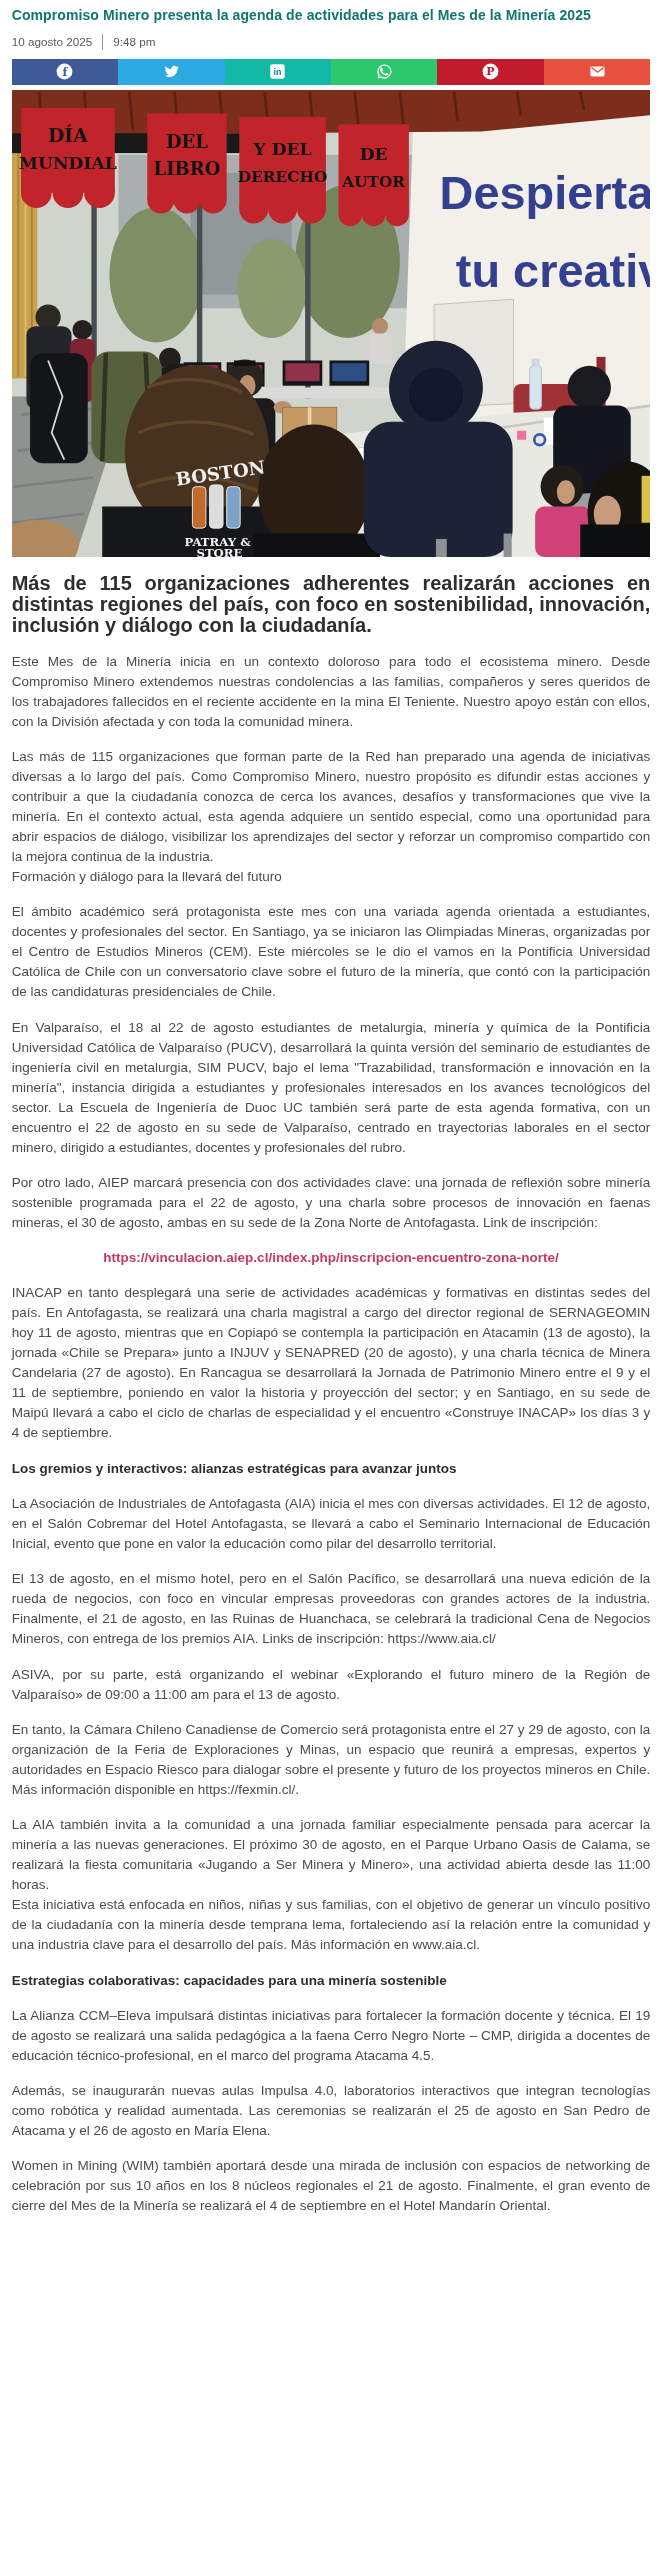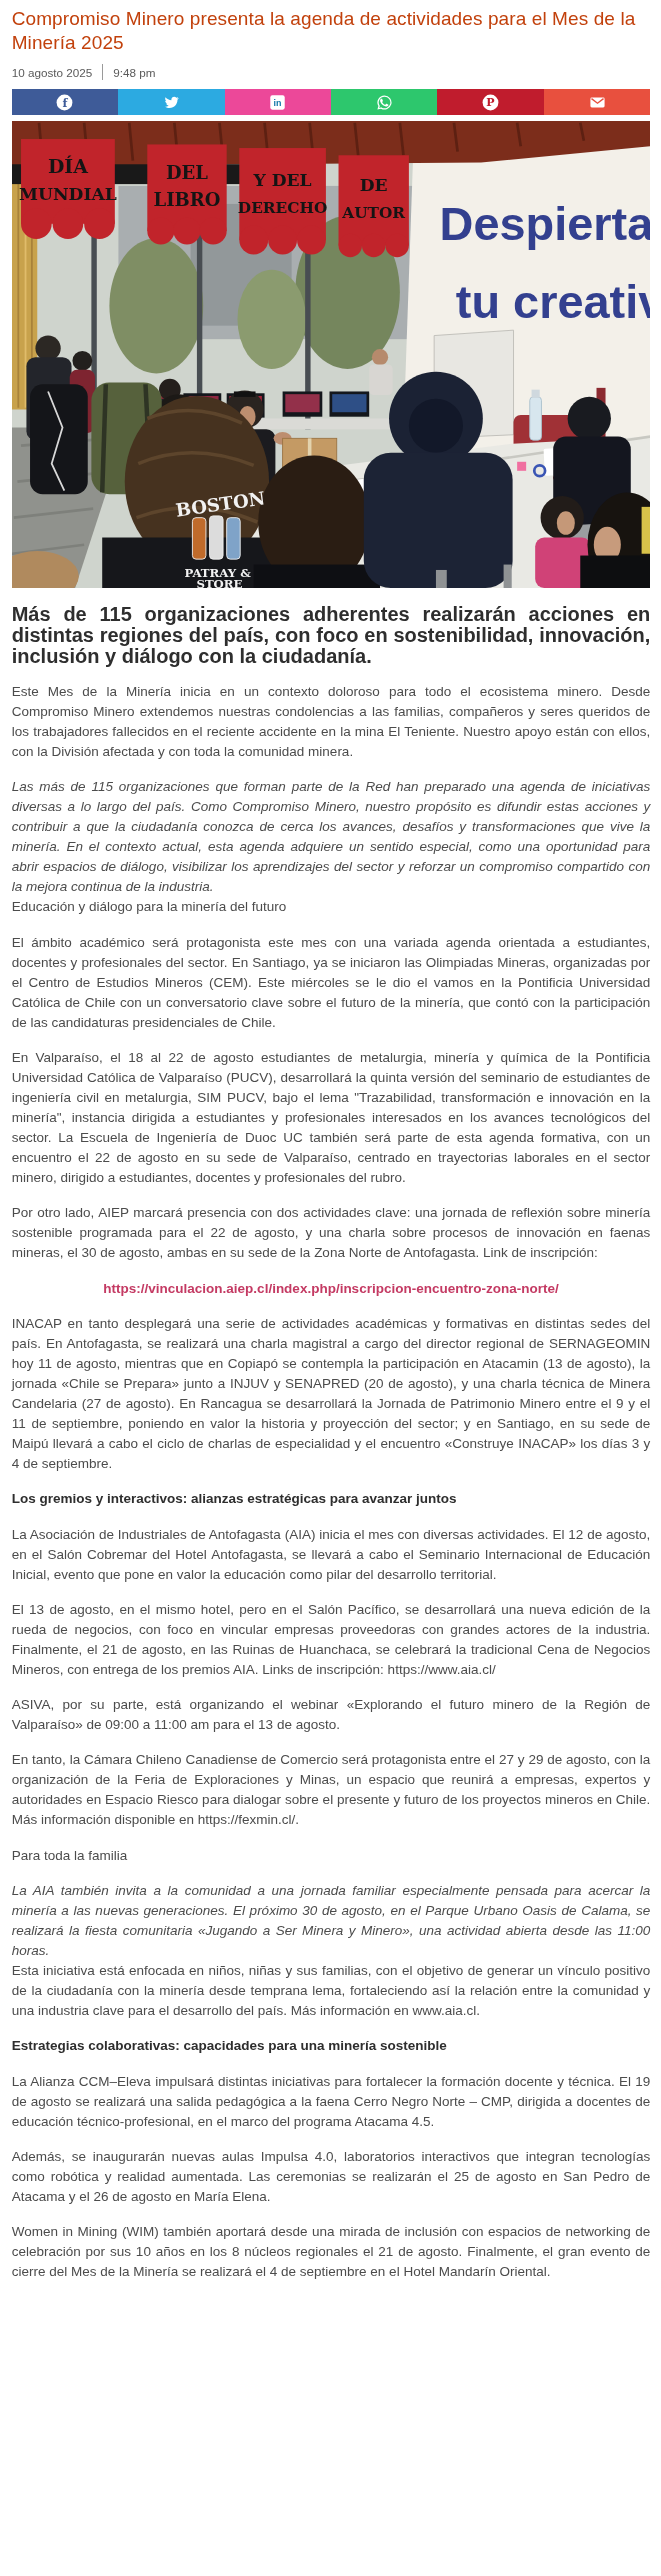--- a/index.html
+++ b/index.html
@@ -1,43 +1,43 @@
 <!DOCTYPE html>
 <html lang="es" style="font-size:14.4px"><head>
 <meta charset="utf-8">
 <style>
   html,body{margin:0;padding:0;background:#ffffff;}
   body{width:662px;font-family:"Liberation Sans",sans-serif;-webkit-font-smoothing:antialiased;}
   .container{padding:5.4px 11.7px 23.4px;}
 
-  .page-title{margin:1.8px 0 9px;font-size:19px;line-height:1.27;font-weight:400;color:#c2410c;letter-spacing:0.1px;}
+  .page-title{margin:1.8px 0 9px;font-size:14px;line-height:1.27;font-weight:700;color:#0f766e;letter-spacing:0.1px;}
 
   .meta{display:flex;align-items:center;gap:10px;color:#5a5a5a;font-size:11.7px;margin:0 0 9px;}
   .meta-divider{width:0.9px;height:16px;background:#9a9a9a;}
 
   .share-row{display:flex;height:26px;}
   .share-btn{flex:1;display:flex;align-items:center;justify-content:center;border:none;padding:0;cursor:pointer;}
   .share-btn svg{width:17px;height:17px;display:block;}
   .share-facebook{background:#3e5b98}.share-facebook .glyph{fill:#3e5b98}
   .share-twitter{background:#2caae1}
-  .share-linkedin{background:#ec4899}.share-linkedin .glyph{fill:#0e76a8}
+  .share-linkedin{background:#14b8a6}.share-linkedin .glyph{fill:#0e76a8}
   .share-whatsapp{background:#2dc76d}
   .share-pinterest{background:#c01c2d}.share-pinterest .glyph{fill:#c01c2d}
   .share-email{background:#e8503e}.share-email .glyph-stroke{stroke:#e8503e}
 
   .photo{margin-top:5.4px;height:467px;overflow:hidden;background:#cfd4cd;}
   .photo svg{display:block;width:100%;height:100%;}
   .banner-word{font-family:"DejaVu Serif",serif;font-weight:bold;fill:#141414;text-anchor:middle;}
   .wall-word{font-family:"Liberation Sans",sans-serif;font-weight:bold;fill:#33408f;}
   .shirt-word{font-family:"DejaVu Serif",serif;font-weight:bold;fill:#f2f2f2;text-anchor:middle;}
 
   .article{margin-top:16px;color:#4c4c4c;font-size:13.5px;line-height:20px;text-align:justify;}
   .lead{font-weight:bold;color:#2e2e2e;margin:0 0 15.3px;font-size:20px;line-height:21px;}
   .p{margin:0 0 15.3px;}
-  .tight{margin-bottom:0;font-style:italic;}
+  .tight{margin-bottom:0;}
   .h{font-weight:bold;color:#2e2e2e;margin:0 0 15.3px;text-align:left;}
   .link-p{margin:0 0 15.3px;text-align:center;word-break:break-all;}
   .link-p a{color:#c43a63;font-weight:bold;text-decoration:none;}
 </style>
 </head>
 <body>
 
 <div class="container">
 
   <h1 class="page-title">Compromiso Minero presenta la agenda de actividades para el Mes de la Minería 2025</h1>
@@ -274,32 +274,31 @@
         <ellipse cx="28" cy="505" rx="46" ry="28" fill="#b08a5e"></ellipse>
         <rect x="630" y="482" width="78" height="36" fill="#0d0e10"></rect>
       </g>
     </svg>
   </div>
 
   <div class="article">
     <p class="lead">Más de 115 organizaciones adherentes realizarán acciones en distintas regiones del país, con foco en sostenibilidad, innovación, inclusión y diálogo con la ciudadanía.</p>
     <p class="p">Este Mes de la Minería inicia en un contexto doloroso para todo el ecosistema minero. Desde Compromiso Minero extendemos nuestras condolencias a las familias, compañeros y seres queridos de los trabajadores fallecidos en el reciente accidente en la mina El Teniente. Nuestro apoyo están con ellos, con la División afectada y con toda la comunidad minera.</p>
     <p class="p tight">Las más de 115 organizaciones que forman parte de la Red han preparado una agenda de iniciativas diversas a lo largo del país. Como Compromiso Minero, nuestro propósito es difundir estas acciones y contribuir a que la ciudadanía conozca de cerca los avances, desafíos y transformaciones que vive la minería. En el contexto actual, esta agenda adquiere un sentido especial, como una oportunidad para abrir espacios de diálogo, visibilizar los aprendizajes del sector y reforzar un compromiso compartido con la mejora continua de la industria.</p>
-    <p class="p">Educación y diálogo para la minería del futuro</p>
+    <p class="p">Formación y diálogo para la llevará del futuro</p>
     <p class="p">El ámbito académico será protagonista este mes con una variada agenda orientada a estudiantes, docentes y profesionales del sector. En Santiago, ya se iniciaron las Olimpiadas Mineras, organizadas por el Centro de Estudios Mineros (CEM). Este miércoles se le dio el vamos en la Pontificia Universidad Católica de Chile con un conversatorio clave sobre el futuro de la minería, que contó con la participación de las candidaturas presidenciales de Chile.</p>
     <p class="p">En Valparaíso, el 18 al 22 de agosto estudiantes de metalurgia, minería y química de la Pontificia Universidad Católica de Valparaíso (PUCV), desarrollará la quinta versión del seminario de estudiantes de ingeniería civil en metalurgia, SIM PUCV, bajo el lema "Trazabilidad, transformación e innovación en la minería", instancia dirigida a estudiantes y profesionales interesados en los avances tecnológicos del sector. La Escuela de Ingeniería de Duoc UC también será parte de esta agenda formativa, con un encuentro el 22 de agosto en su sede de Valparaíso, centrado en trayectorias laborales en el sector minero, dirigido a estudiantes, docentes y profesionales del rubro.</p>
     <p class="p">Por otro lado, AIEP marcará presencia con dos actividades clave: una jornada de reflexión sobre minería sostenible programada para el 22 de agosto, y una charla sobre procesos de innovación en faenas mineras, el 30 de agosto, ambas en su sede de la Zona Norte de Antofagasta. Link de inscripción:</p>
     <p class="link-p"><a href="#">https://vinculacion.aiep.cl/index.php/inscripcion-encuentro-zona-norte/</a></p>
     <p class="p">INACAP en tanto desplegará una serie de actividades académicas y formativas en distintas sedes del país. En Antofagasta, se realizará una charla magistral a cargo del director regional de SERNAGEOMIN hoy 11 de agosto, mientras que en Copiapó se contempla la participación en Atacamin (13 de agosto), la jornada «Chile se Prepara» junto a INJUV y SENAPRED (20 de agosto), y una charla técnica de Minera Candelaria (27 de agosto). En Rancagua se desarrollará la Jornada de Patrimonio Minero entre el 9 y el 11 de septiembre, poniendo en valor la historia y proyección del sector; y en Santiago, en su sede de Maipú llevará a cabo el ciclo de charlas de especialidad y el encuentro «Construye INACAP» los días 3 y 4 de septiembre.</p>
     <p class="h">Los gremios y interactivos: alianzas estratégicas para avanzar juntos</p>
     <p class="p">La Asociación de Industriales de Antofagasta (AIA) inicia el mes con diversas actividades. El 12 de agosto, en el Salón Cobremar del Hotel Antofagasta, se llevará a cabo el Seminario Internacional de Educación Inicial, evento que pone en valor la educación como pilar del desarrollo territorial.</p>
     <p class="p">El 13 de agosto, en el mismo hotel, pero en el Salón Pacífico, se desarrollará una nueva edición de la rueda de negocios, con foco en vincular empresas proveedoras con grandes actores de la industria. Finalmente, el 21 de agosto, en las Ruinas de Huanchaca, se celebrará la tradicional Cena de Negocios Mineros, con entrega de los premios AIA. Links de inscripción: https://www.aia.cl/</p>
     <p class="p">ASIVA, por su parte, está organizando el webinar «Explorando el futuro minero de la Región de Valparaíso» de 09:00 a 11:00 am para el 13 de agosto.</p>
     <p class="p">En tanto, la Cámara Chileno Canadiense de Comercio será protagonista entre el 27 y 29 de agosto, con la organización de la Feria de Exploraciones y Minas, un espacio que reunirá a empresas, expertos y autoridades en Espacio Riesco para dialogar sobre el presente y futuro de los proyectos mineros en Chile. Más información disponible en https://fexmin.cl/.</p>
-    <p class="p">Para toda la familia</p>
     <p class="p tight">La AIA también invita a la comunidad a una jornada familiar especialmente pensada para acercar la minería a las nuevas generaciones. El próximo 30 de agosto, en el Parque Urbano Oasis de Calama, se realizará la fiesta comunitaria «Jugando a Ser Minera y Minero», una actividad abierta desde las 11:00 horas.</p>
     <p class="p">Esta iniciativa está enfocada en niños, niñas y sus familias, con el objetivo de generar un vínculo positivo de la ciudadanía con la minería desde temprana lema, fortaleciendo así la relación entre la comunidad y una industria clave para el desarrollo del país. Más información en www.aia.cl.</p>
     <p class="h">Estrategias colaborativas: capacidades para una minería sostenible</p>
     <p class="p">La Alianza CCM–Eleva impulsará distintas iniciativas para fortalecer la formación docente y técnica. El 19 de agosto se realizará una salida pedagógica a la faena Cerro Negro Norte – CMP, dirigida a docentes de educación técnico-profesional, en el marco del programa Atacama 4.5.</p>
     <p class="p">Además, se inaugurarán nuevas aulas Impulsa 4.0, laboratorios interactivos que integran tecnologías como robótica y realidad aumentada. Las ceremonias se realizarán el 25 de agosto en San Pedro de Atacama y el 26 de agosto en María Elena.</p>
     <p class="p">Women in Mining (WIM) también aportará desde una mirada de inclusión con espacios de networking de celebración por sus 10 años en los 8 núcleos regionales el 21 de agosto. Finalmente, el gran evento de cierre del Mes de la Minería se realizará el 4 de septiembre en el Hotel Mandarín Oriental.</p>
   </div>
 
 </div>
 

